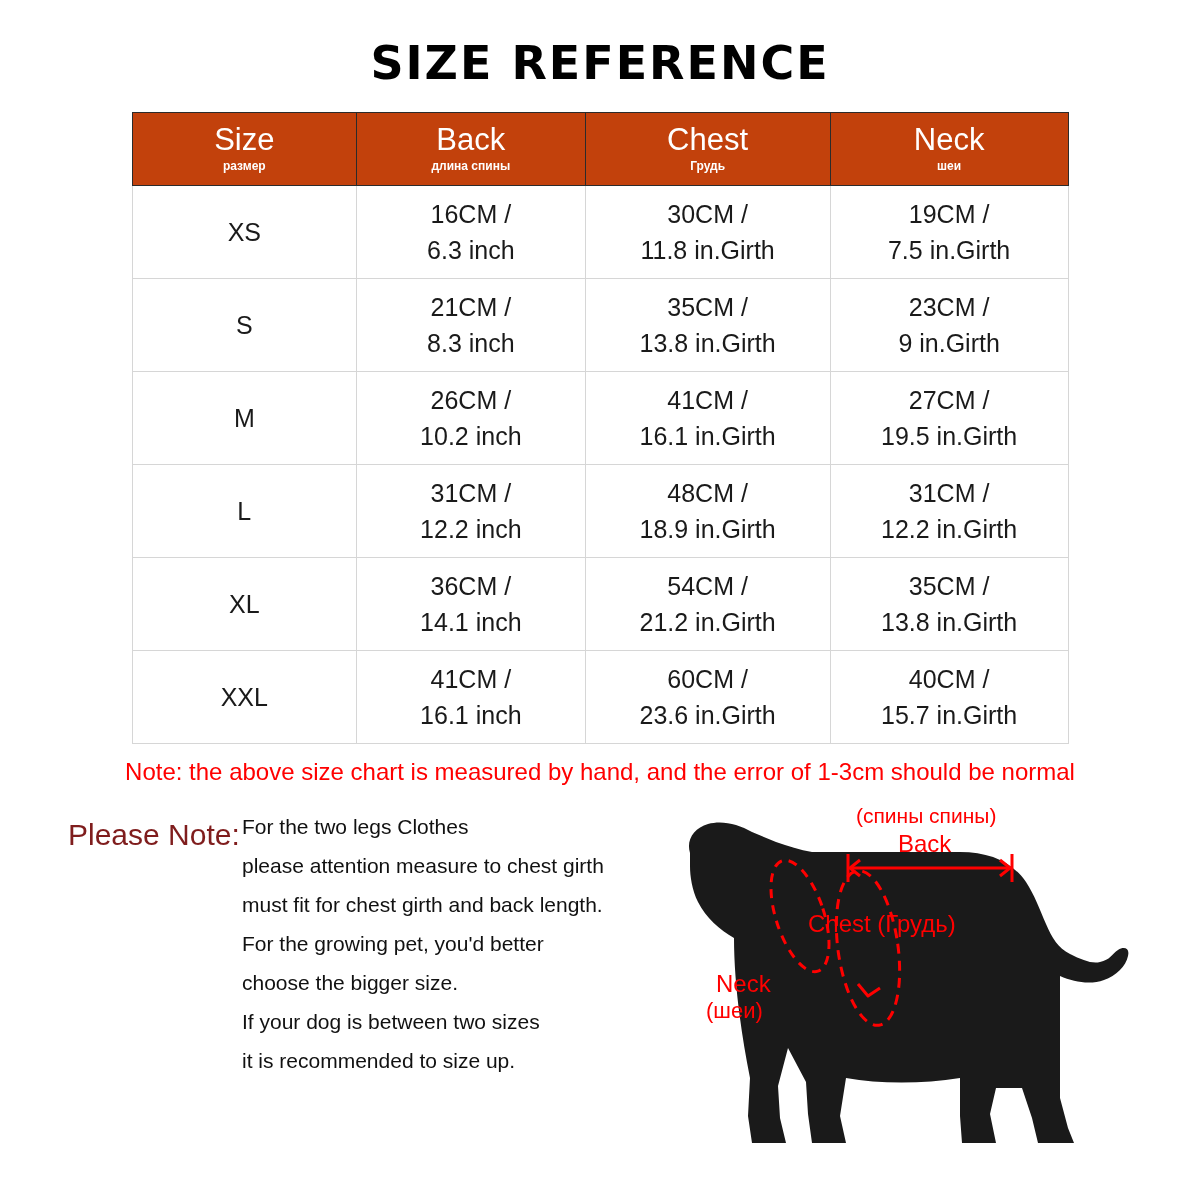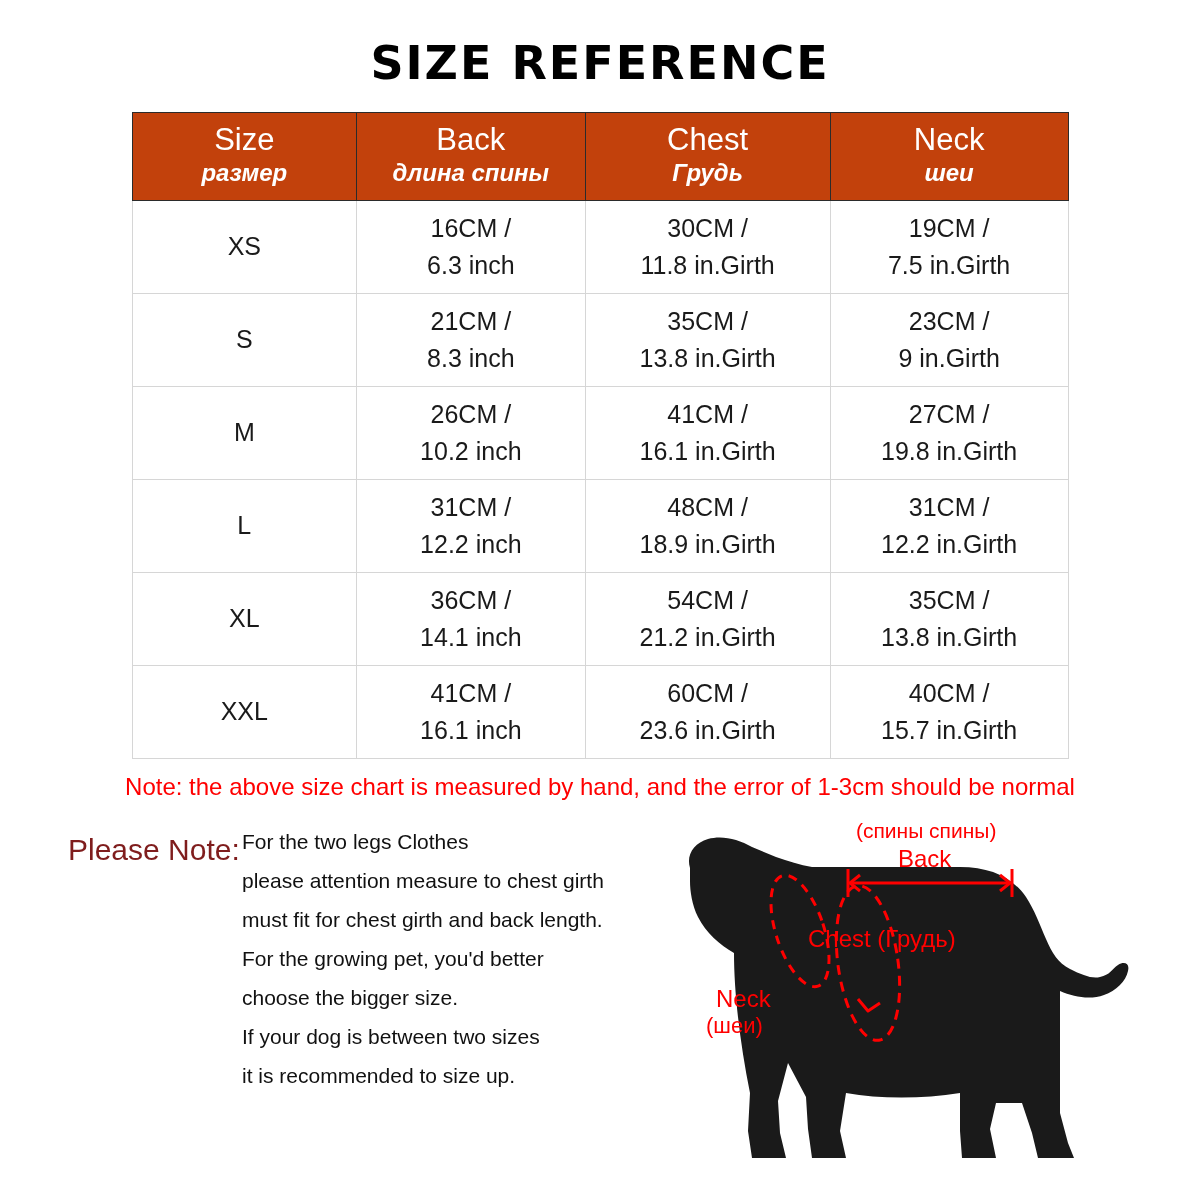--- a/index.html
+++ b/index.html
@@ -47,25 +47,24 @@
     color: #ffffff;
     border: 1px solid #2b2b2b;
     padding: 10px 0 12px 0;
   }
   .th-main {
     font-size: 31px;
     font-weight: normal;
     line-height: 1.12;
   }
   .th-sub {
-    font-size: 24px;
+    font-size: 12px;
     font-weight: bold;
     line-height: 1.2;
     margin-top: 1px;
-    font-style: italic;
   }
   table.size-table tbody td {
     font-size: 25px;
     height: 90px;
     line-height: 1.45;
     color: #1a1a1a;
   }
   td.size-cell {
     font-size: 26px;
   }
@@ -204,21 +203,21 @@
         <td>
           <span class="cell-l1">26CM /</span>
           <span class="cell-l2">10.2 inch</span>
         </td>
         <td>
           <span class="cell-l1">41CM /</span>
           <span class="cell-l2">16.1 in.Girth</span>
         </td>
         <td>
           <span class="cell-l1">27CM /</span>
-          <span class="cell-l2">19.8 in.Girth</span>
+          <span class="cell-l2">19.5 in.Girth</span>
         </td>
       </tr>
       <tr>
         <td class="size-cell">L</td>
         <td>
           <span class="cell-l1">31CM /</span>
           <span class="cell-l2">12.2 inch</span>
         </td>
         <td>
           <span class="cell-l1">48CM /</span>

